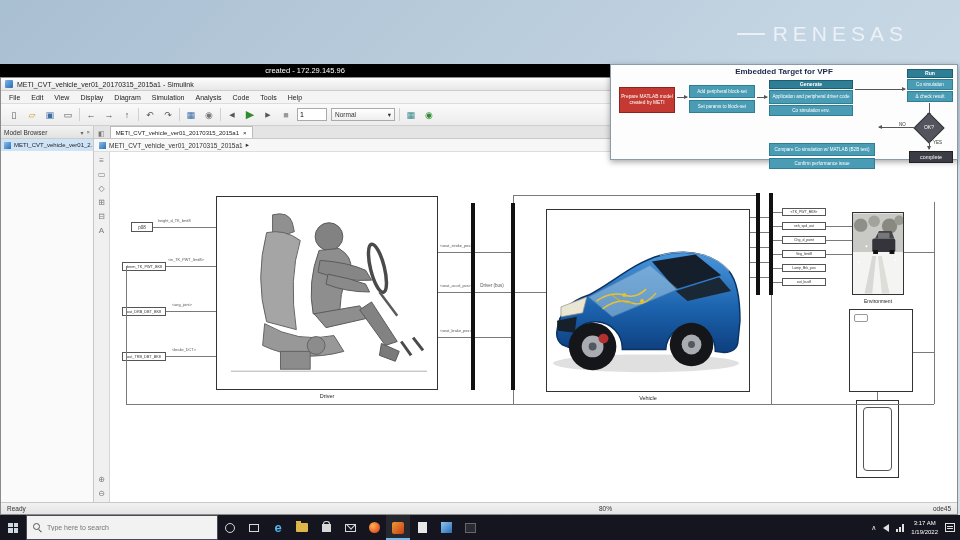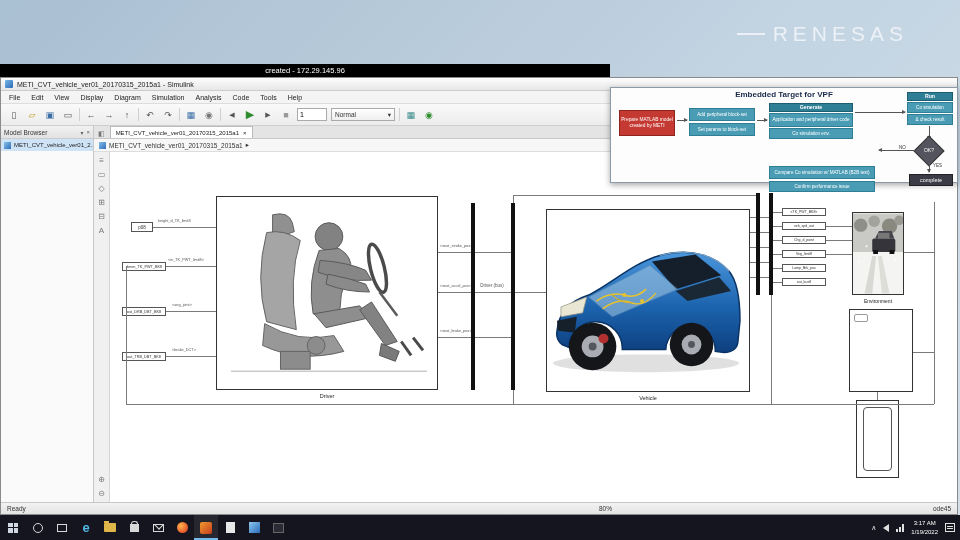--- a/index.html
+++ b/index.html
@@ -66,21 +66,21 @@
   .subsys{position:absolute;background:#fff;border:1px solid #333;}
   .sblock{position:absolute;background:#fff;border:1px solid #555;font-size:3.8px;display:flex;align-items:center;
           justify-content:center;color:#333;white-space:nowrap;overflow:hidden;}
   .siglabel{position:absolute;font-size:3.8px;color:#555;white-space:nowrap;}
   .blocklabel{position:absolute;font-size:5.5px;color:#222;text-align:center;}
   .scope-inner{position:absolute;inset:6px;border:1px solid #555;border-radius:4px;}
   .module-inner{position:absolute;left:4px;top:4px;width:14px;height:8px;border:1px solid #999;border-radius:2px;}
 
   
   .vpf{position:absolute;left:610px;top:64px;width:348px;height:96px;background:#fdfdfd;border:1px solid #8a9aa8;
-       box-shadow:0 2px 6px rgba(0,0,0,.35);z-index:8;margin-top:23px;}
+       box-shadow:0 2px 6px rgba(0,0,0,.35);z-index:8;}
   .vpf-title{position:absolute;top:2px;left:0;right:0;text-align:center;font-size:8px;font-weight:bold;color:#1a2a4a;}
   .vblock{position:absolute;color:#fff;display:flex;align-items:center;justify-content:center;text-align:center;line-height:1.2;padding:1px;}
   .teal{background:#4a9cb4;border:1px solid #2e7e96;font-size:4.6px;}
   .tealdark{background:#2e7e96;border:1px solid #1e5e72;font-size:5.2px;font-weight:bold;}
   .redb{background:#c43a32;border:1px solid #8e241e;font-size:4.8px;}
   .darkblk{background:#3c3c46;border:1px solid #222;font-size:5.4px;}
   .diamond{position:absolute;width:22px;height:22px;background:#54545e;border:1px solid #333;transform:rotate(45deg);}
   .diamond-label{position:absolute;color:#fff;font-size:5px;text-align:center;}
   .dec-text{position:absolute;font-size:4.5px;color:#333;}
   .harrow{position:absolute;height:1px;background:#555;}
@@ -438,20 +438,24 @@
 
 <div class="taskbar">
   <div class="tb-start">
     <div class="winlogo">
         <span></span>
         <span></span>
         <span></span>
         <span></span>
       </div>
   </div>
+  <div class="tb-search">
+    <span class="ic-mag"></span>
+    <input placeholder="Type here to search" style="">
+  </div>
   <div class="tb-icons">
     <div class="tb-ic">
         <span class="ic-circle"></span>
       </div>
     <div class="tb-ic">
         <span class="ic-tv"></span>
       </div>
     <div class="tb-ic">
         <span class="ic-e">e</span>
       </div>

